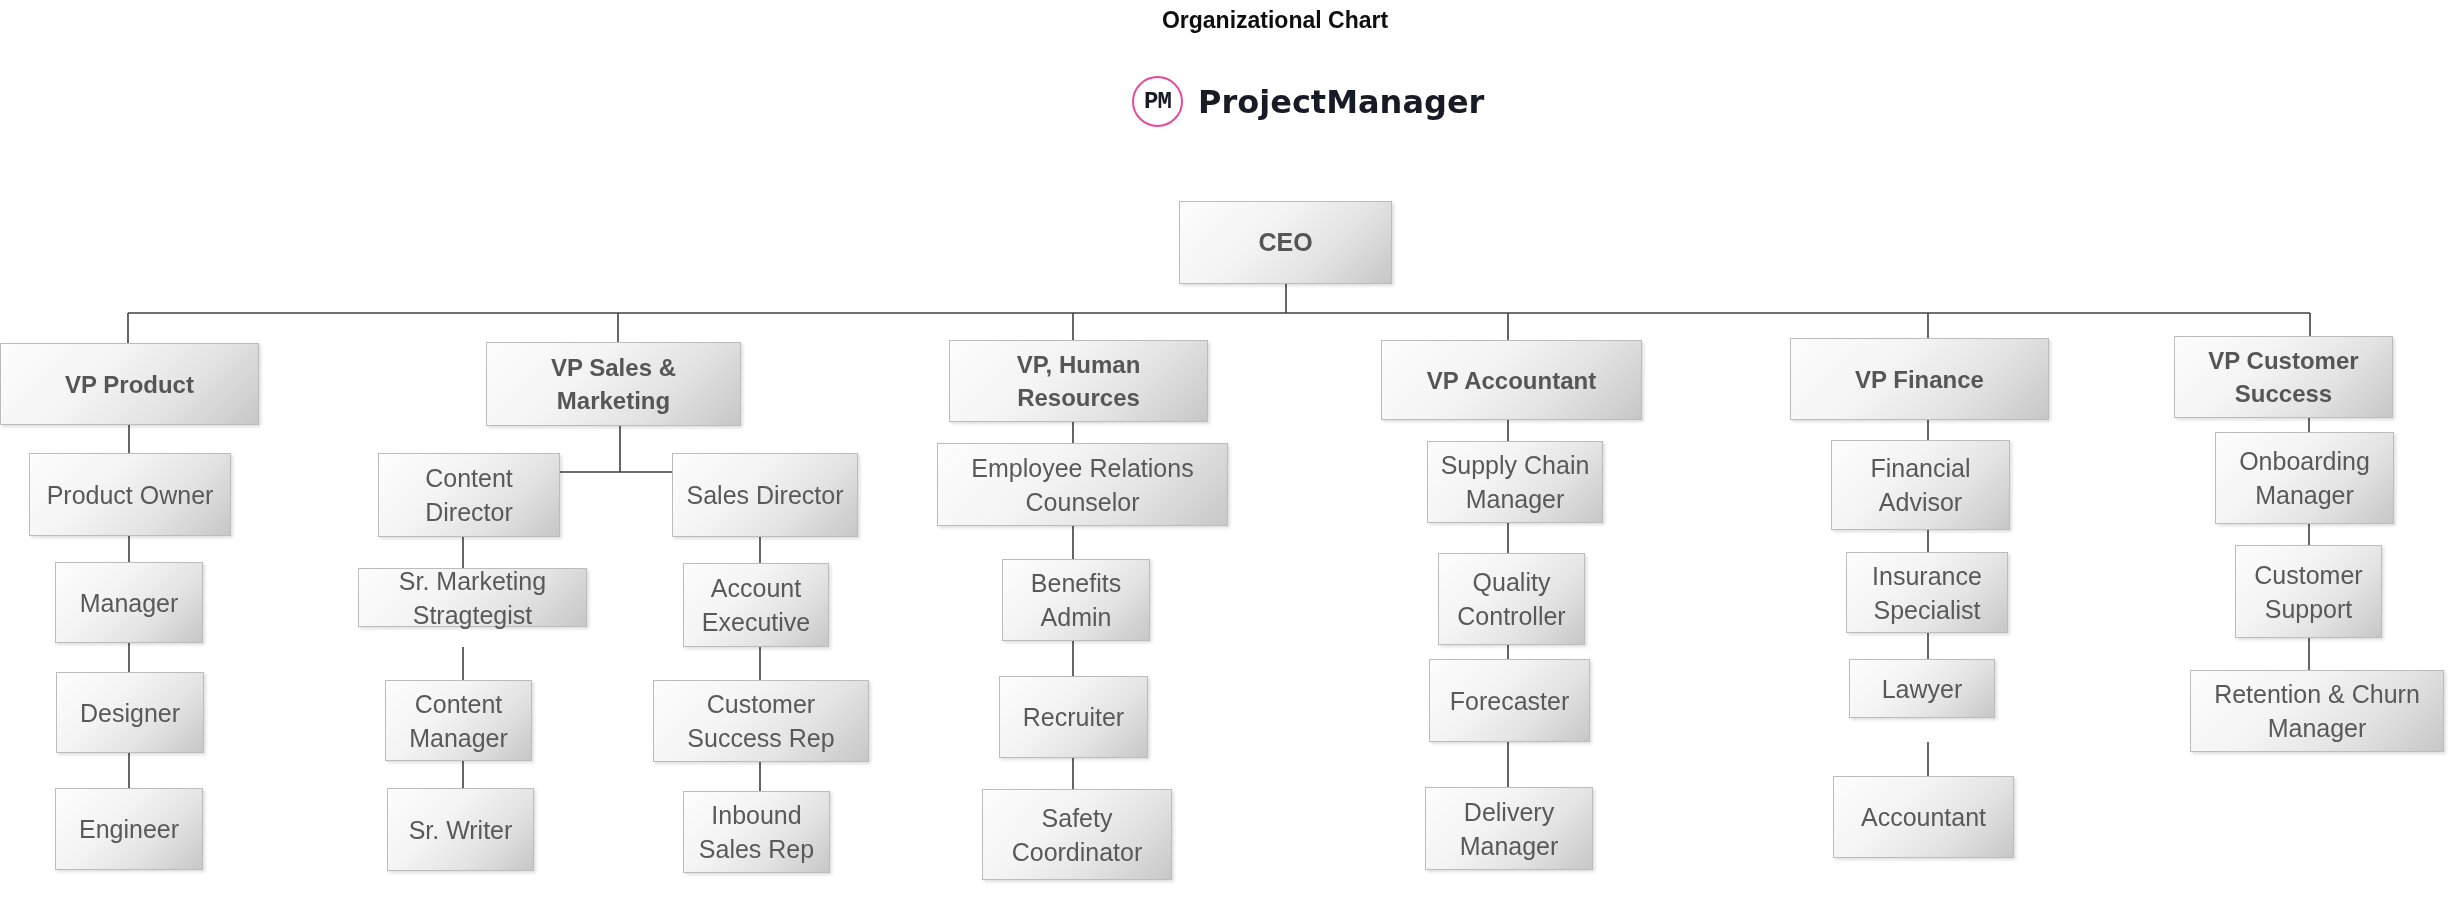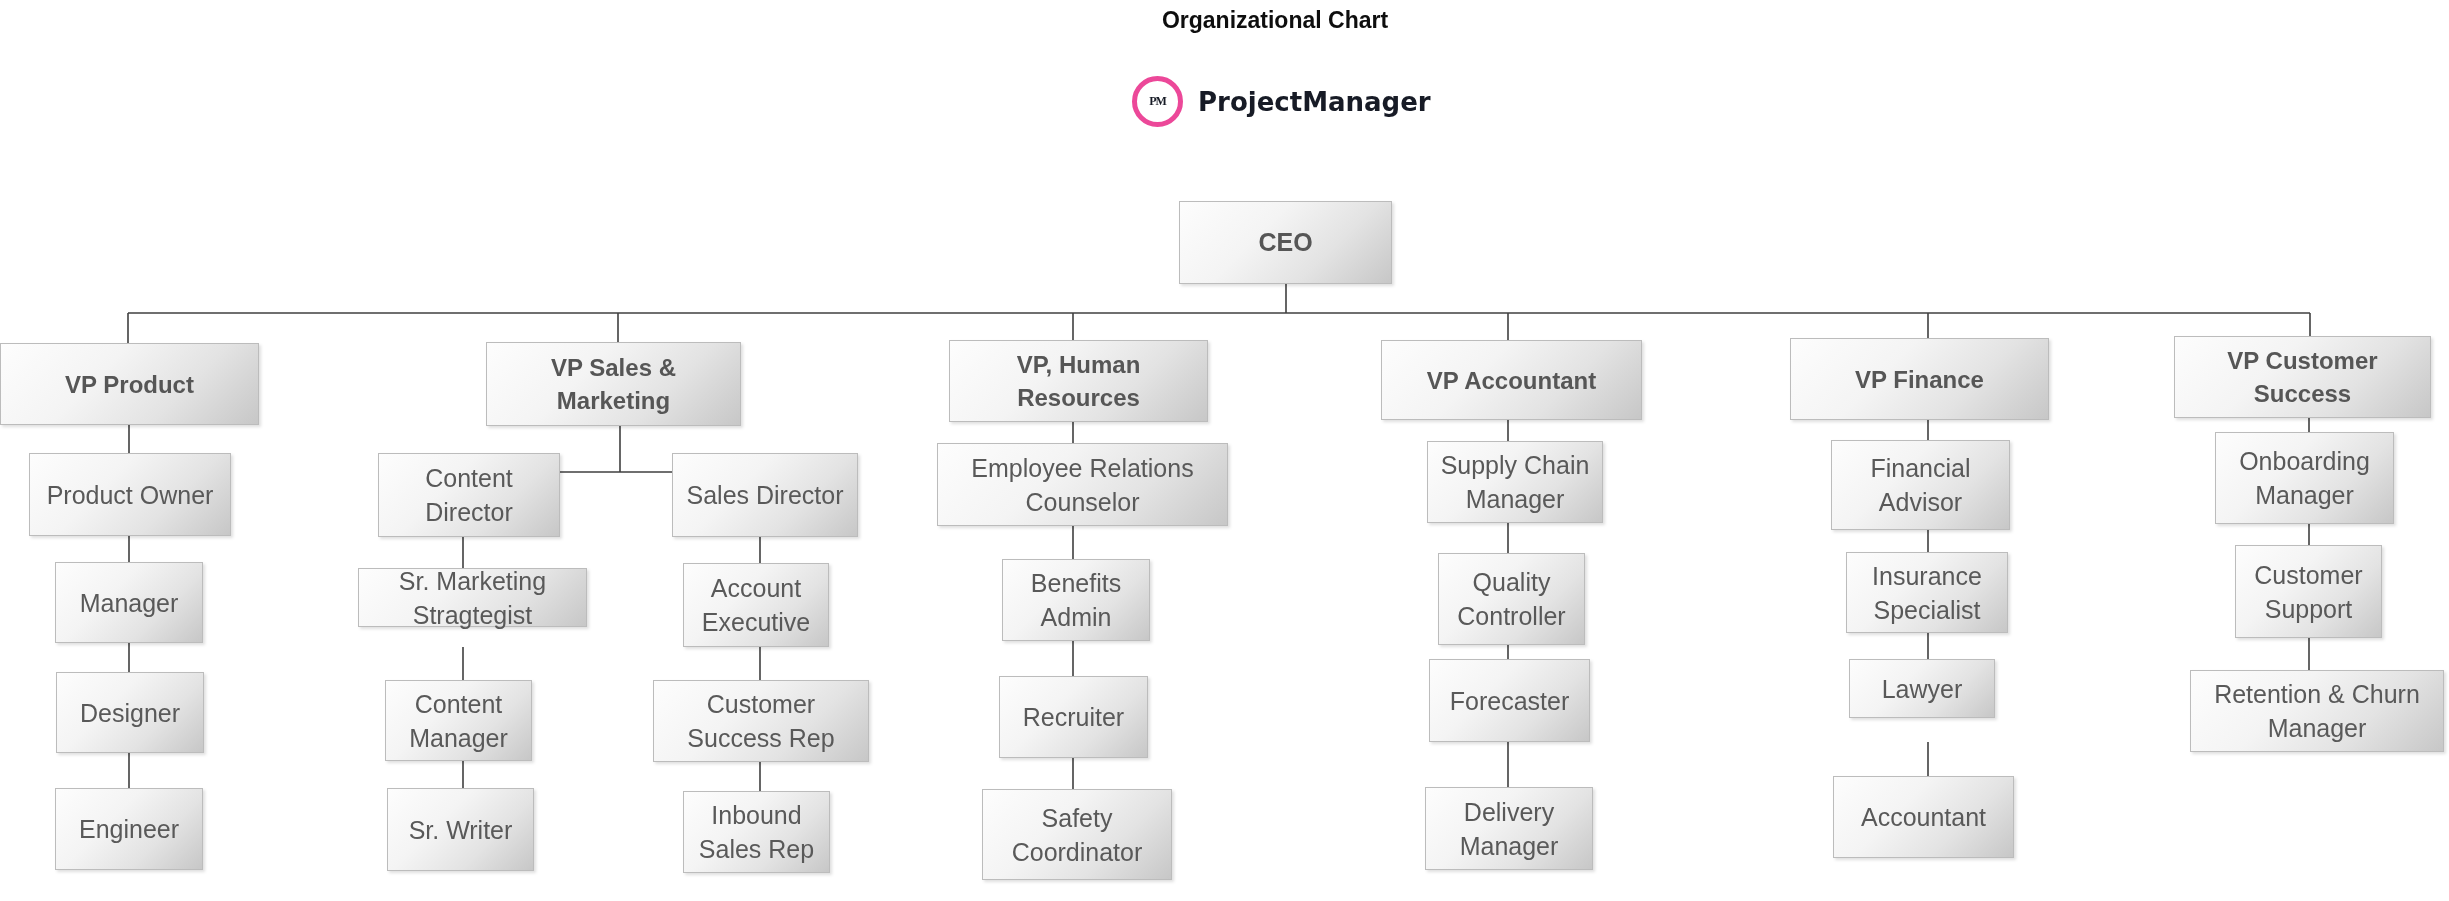--- a/index.html
+++ b/index.html
@@ -10,27 +10,27 @@
   .stage{position:absolute;inset:0;}
   .connectors{position:absolute;left:0;top:0;}
   .chart-title{
     position:absolute;top:7px;left:1275px;transform:translateX(-50%);
     font-size:23px;font-weight:bold;color:#0e0e0e;white-space:nowrap;
   }
   .logo-row{
     position:absolute;top:76px;left:1132px;display:flex;align-items:center;gap:15px;
   }
   .logo-circle{
-    width:51px;height:51px;border-radius:50%;border:5px solid #ec4899;
+    width:51px;height:51px;border-radius:50%;border:2px solid #ec4899;
     box-sizing:border-box;display:flex;align-items:center;justify-content:center;
-    font-family:Liberation Serif, serif;font-weight:bold;font-size:12px;
+    font-family:Liberation Mono, monospace;font-weight:bold;font-size:24px;
     letter-spacing:-1px;color:#171b26;
   }
   .brand{
-    font-family:"DejaVu Sans", sans-serif;font-weight:bold;font-size:26px;
+    font-family:"DejaVu Sans", sans-serif;font-weight:bold;font-size:32px;
     color:#171b26;white-space:nowrap;
   }
   .node{
     position:absolute;box-sizing:border-box;
     display:flex;align-items:center;justify-content:center;
     text-align:center;white-space:pre-line;
     font-size:25px;line-height:34px;color:#595959;
     background:linear-gradient(135deg,#fdfdfd 0%,#f4f4f4 38%,#e3e3e3 68%,#c7c7c7 100%);
     border:1px solid #bcbcbc;
     box-shadow:2px 2px 3px rgba(0,0,0,0.13);
@@ -74,21 +74,21 @@
 
   <div class="node lead ceo" style="left:1179px;top:201px;width:213px;height:83px">CEO</div>
 
   <div class="node lead" style="left:0px;top:343px;width:259px;height:82px">VP Product</div>
   <div class="node lead" style="left:486px;top:342px;width:255px;height:84px">VP Sales &amp;
 Marketing</div>
   <div class="node lead" style="left:949px;top:340px;width:259px;height:82px">VP, Human
 Resources</div>
   <div class="node lead" style="left:1381px;top:340px;width:261px;height:80px">VP Accountant</div>
   <div class="node lead" style="left:1790px;top:338px;width:259px;height:82px">VP Finance</div>
-  <div class="node lead" style="left:2174px;top:336px;width:257px;height:82px">VP Customer
+  <div class="node lead" style="left:2174px;top:336px;width:219px;height:82px">VP Customer
 Success</div>
 
   <div class="node" style="left:29px;top:453px;width:202px;height:83px">Product Owner</div>
   <div class="node" style="left:55px;top:562px;width:148px;height:81px">Manager</div>
   <div class="node" style="left:56px;top:672px;width:148px;height:81px">Designer</div>
   <div class="node" style="left:55px;top:788px;width:148px;height:82px">Engineer</div>
 
   <div class="node" style="left:378px;top:453px;width:182px;height:84px">Content
 Director</div>
   <div class="node" style="left:358px;top:568px;width:229px;height:59px">Sr. Marketing

